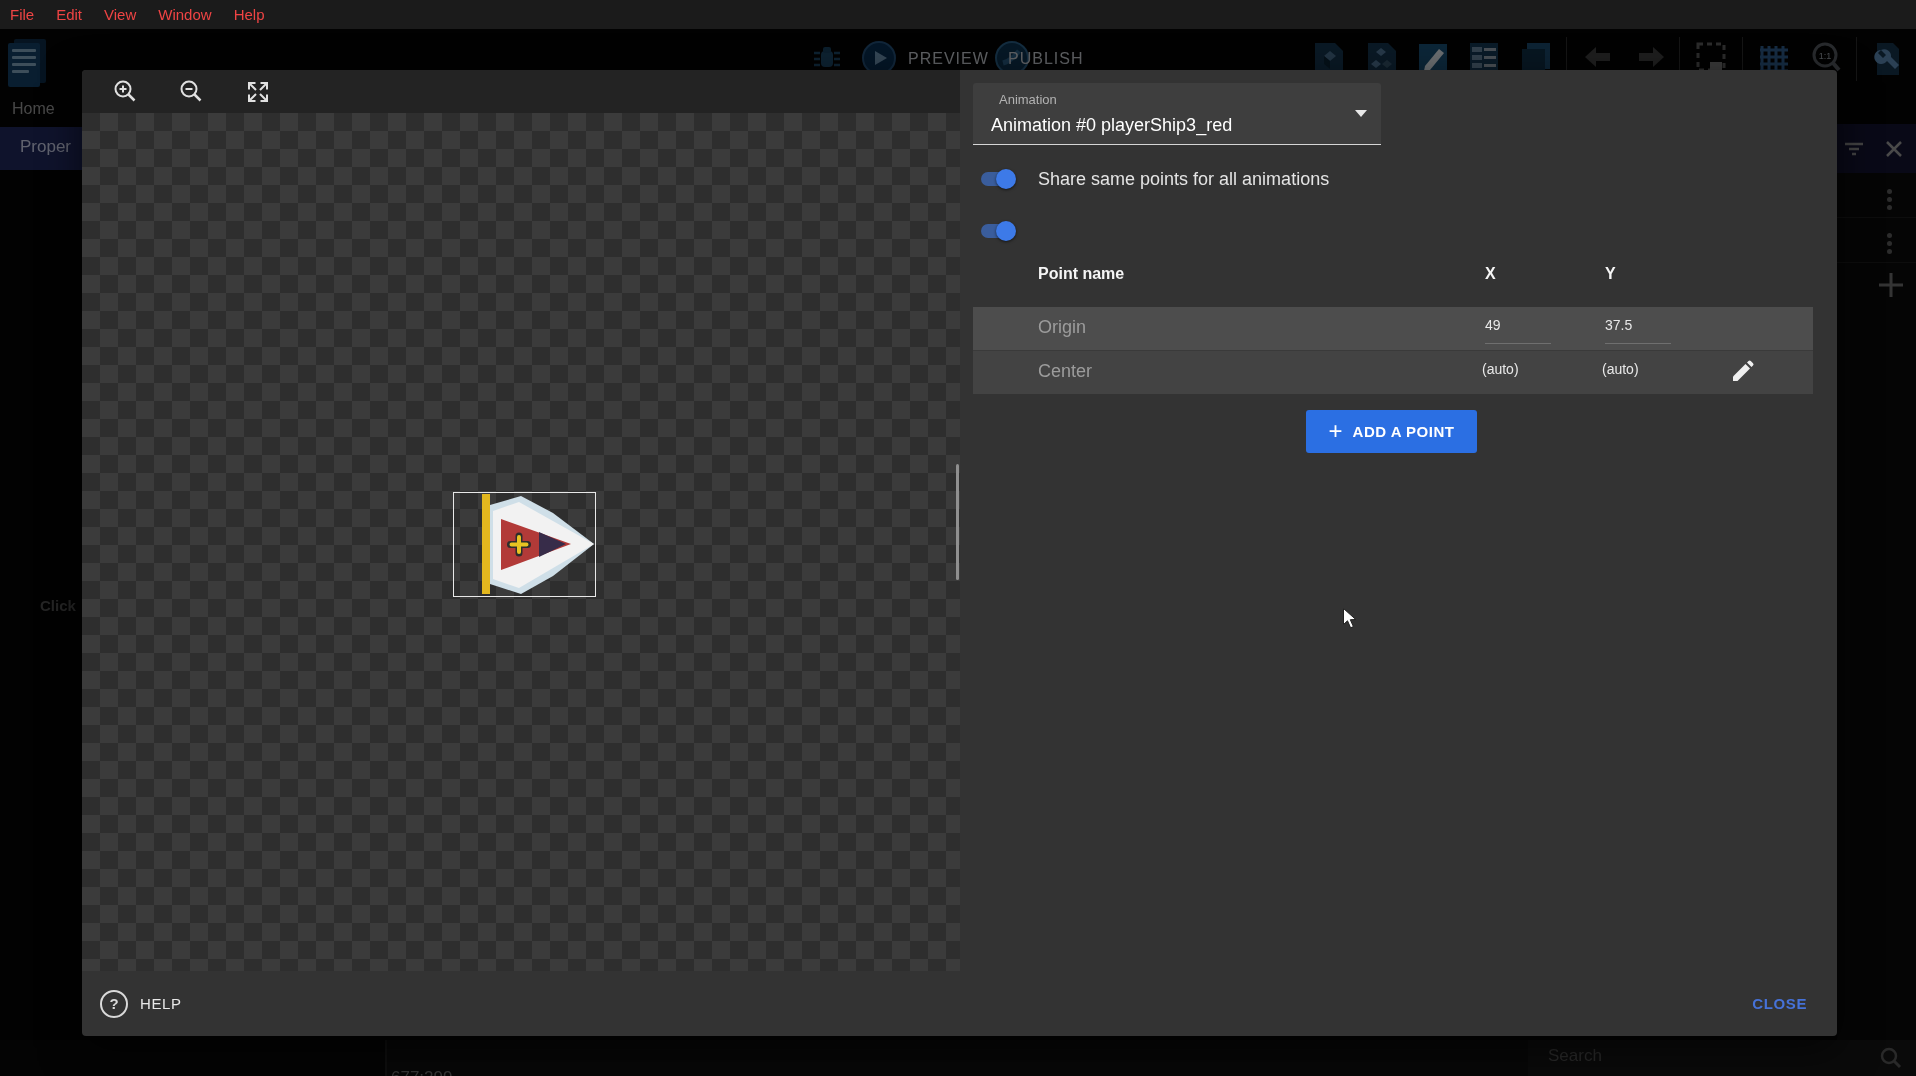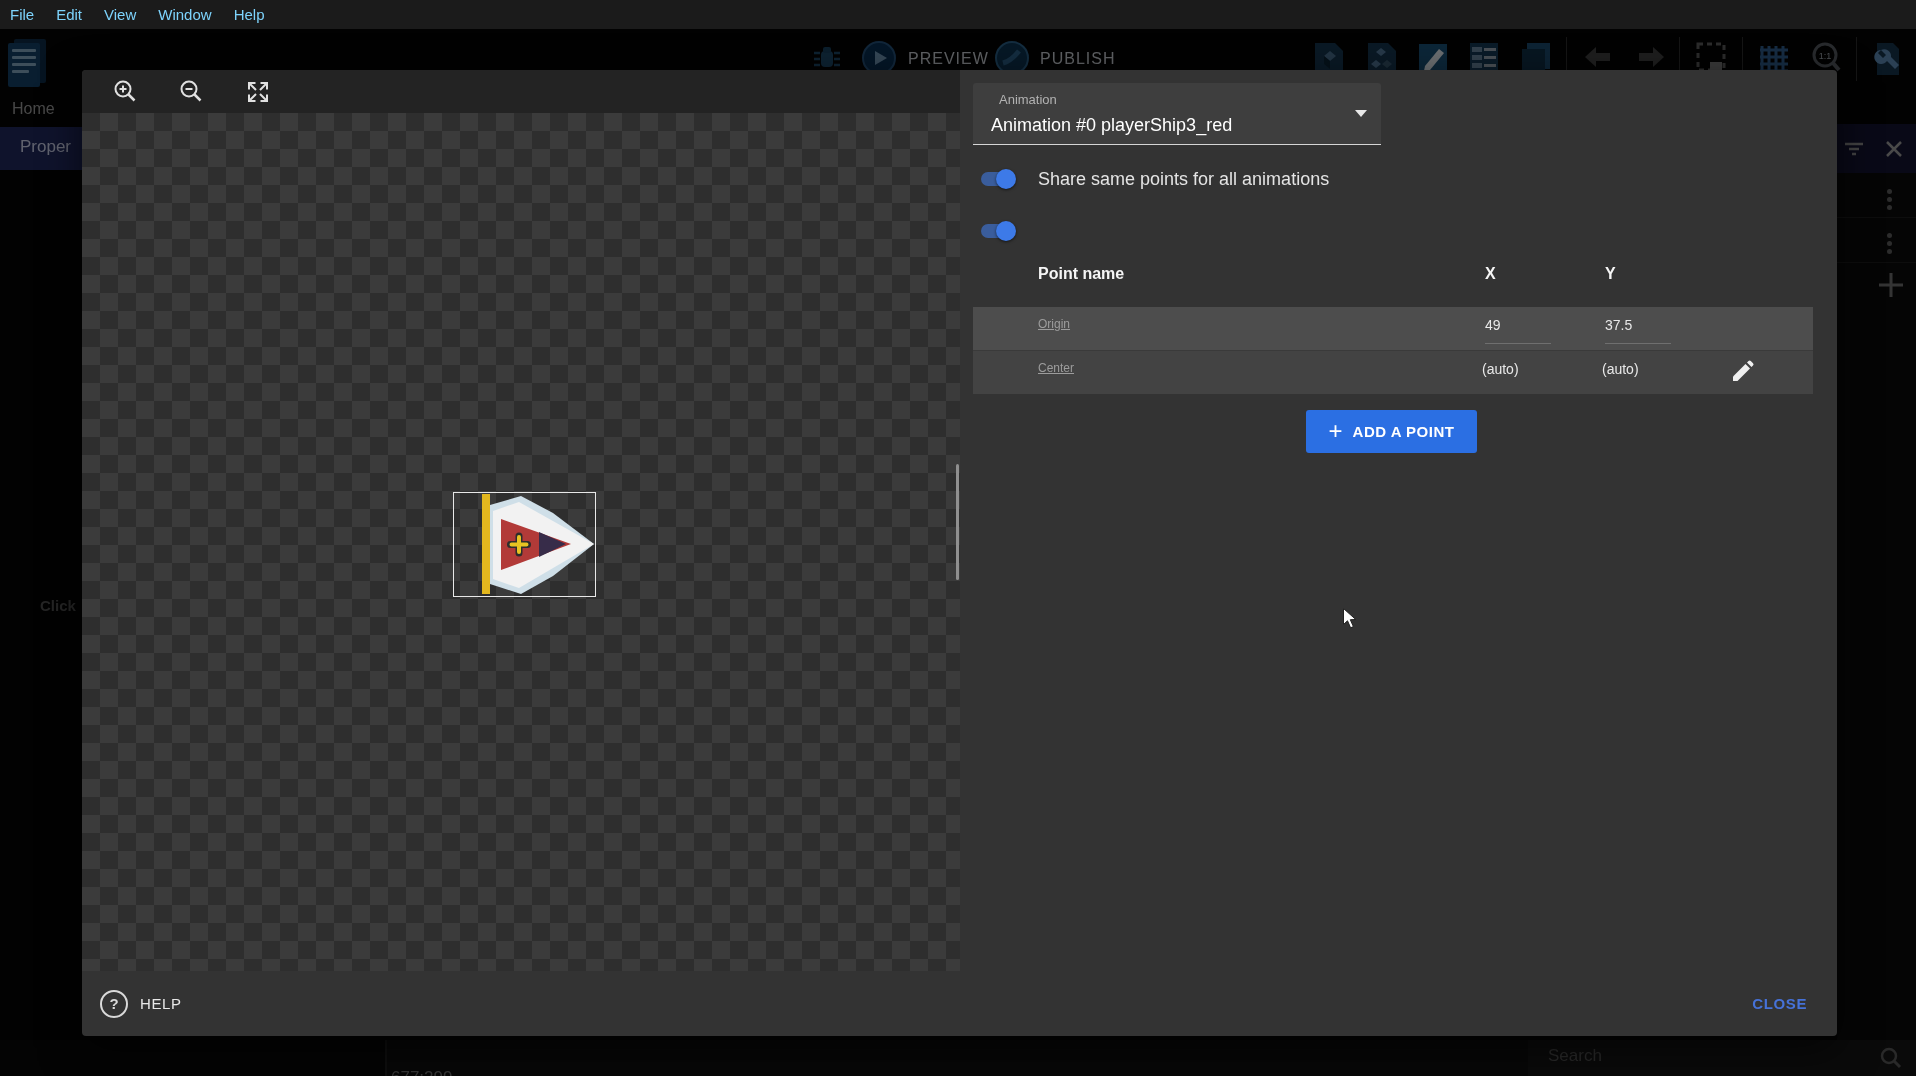--- a/index.html
+++ b/index.html
@@ -6,21 +6,21 @@
   body{
     width:1916px;height:1076px;position:relative;overflow:hidden;
     background:#060606;
     font-family:"Liberation Sans", sans-serif;
     -webkit-font-smoothing:antialiased;
   }
   .abs{position:absolute;}
 
   
   .menubar{left:0;top:0;width:1916px;height:29px;background:#1b1b1b;display:flex;align-items:center;padding-left:10px;gap:22px;box-sizing:border-box;z-index:2;}
-  .menubar span{color:#7dd3fc;font-size:15px;cursor:default;}
+  .menubar span{color:#ef4444;font-size:15px;cursor:default;}
   .proj-back{left:14px;top:39px;width:32px;height:44px;background:#0e2b45;border-radius:2px;}
   .proj-front{left:8px;top:43px;width:32px;height:44px;background:#144064;border-radius:2px;padding:6px 4px;box-sizing:border-box;}
   .proj-front i{display:block;height:3px;background:#7fa3bd;margin-bottom:4px;border-radius:1px;}
   .circle-btn{width:34px;height:34px;border-radius:50%;box-sizing:border-box;}
   .tool-label{color:#c7cbd1;font-size:16px;letter-spacing:1px;}
   .ticon{width:34px;height:38px;top:40px;}
   .tsep{width:1px;height:44px;top:37px;background:#2c2c2c;}
   .objrow-dot{width:5px;height:5px;border-radius:50%;background:#5d5d5d;margin:3px auto;}
 
   .tab-home{color:#979797;font-size:16px;}
@@ -61,21 +61,21 @@
 
   .switch{width:36px;height:20px;cursor:pointer;}
   .switch .track{position:absolute;left:1px;top:3px;width:34px;height:14px;border-radius:7px;background:#3a5d9c;}
   .switch .thumb{position:absolute;left:16px;top:0;width:20px;height:20px;border-radius:50%;background:#3d7ae8;box-shadow:0 1px 3px rgba(0,0,0,0.6);}
   .toggle-label{color:#e4e4e4;font-size:18px;}
 
   .th{font-size:16px;font-weight:bold;color:#f5f5f5;}
   .trow{left:891px;width:840px;box-sizing:border-box;}
   .row1{top:237px;height:43px;background:#4d4d4d;}
   .row2{top:280px;height:44px;background:#434343;border-top:1px solid #3a3a3a;}
-  .cell-name{position:absolute;left:65px;top:10px;font-size:12px;color:#9c9c9c;text-decoration:underline;}
+  .cell-name{position:absolute;left:65px;top:10px;font-size:18px;color:#9c9c9c;}
   .cell-val{position:absolute;top:10px;font-size:14px;color:#e9e9e9;}
   .vline{position:absolute;top:36px;width:66px;height:1px;background:#6f6f6f;}
 
   .add-btn{left:1224px;top:340px;width:171px;height:43px;background:#2b6fe3;border-radius:3px;display:flex;align-items:center;justify-content:center;gap:10px;cursor:pointer;}
   .add-btn .plus{color:#ffffff;font-size:24px;font-weight:normal;line-height:1;margin-top:-2px;}
   .add-btn .lbl{color:#ffffff;font-size:15px;font-weight:bold;letter-spacing:0.5px;}
 
   .dlg-footer{left:0;top:901px;width:1755px;height:65px;display:flex;align-items:center;justify-content:space-between;padding:0 30px 0 18px;box-sizing:border-box;}
   .help-group{display:flex;align-items:center;gap:12px;cursor:pointer;}
   .help-circle{width:24px;height:24px;border:2px solid #d9d9d9;border-radius:50%;display:flex;align-items:center;justify-content:center;color:#d9d9d9;font-size:15px;font-weight:bold;}
@@ -114,21 +114,21 @@
   <svg width="30" height="30" viewBox="0 0 30 30">
       <polygon points="11,8 23,15 11,22" fill="#6f94b4"></polygon>
     </svg>
 </div>
 <div class="abs tool-label" style="left:908px;top:50px;text-align:center;">PREVIEW</div>
 <div class="abs circle-btn" style="left:995px;top:41px;background:#0d3450;border:2px solid #2a5f86;">
   <svg width="30" height="30" viewBox="0 0 30 30">
       <path d="M6 20 Q14 18 22 8" stroke="#2a5f86" stroke-width="5" fill="none"></path>
     </svg>
 </div>
-<div class="abs tool-label" style="left:1040px;top:50px;">PUBLISH</div>
+<div class="abs tool-label" style="left:1008px;top:50px;">PUBLISH</div>
 
 <div class="abs ticon" style="left:1312px;">
   <svg width="34" height="38" viewBox="0 0 34 38">
       <path d="M3 3 h20 l8 8 v24 h-28 z" fill="#15364e"></path>
       <path d="M12 16 l6 -5 6 5 -6 5 z" fill="#486e8c"></path>
       <path d="M12 16 v8 l6 5 v-8 z" fill="#0c2436"></path>
     </svg>
 </div>
 <div class="abs ticon" style="left:1365px;">
   <svg width="34" height="38" viewBox="0 0 34 38">

